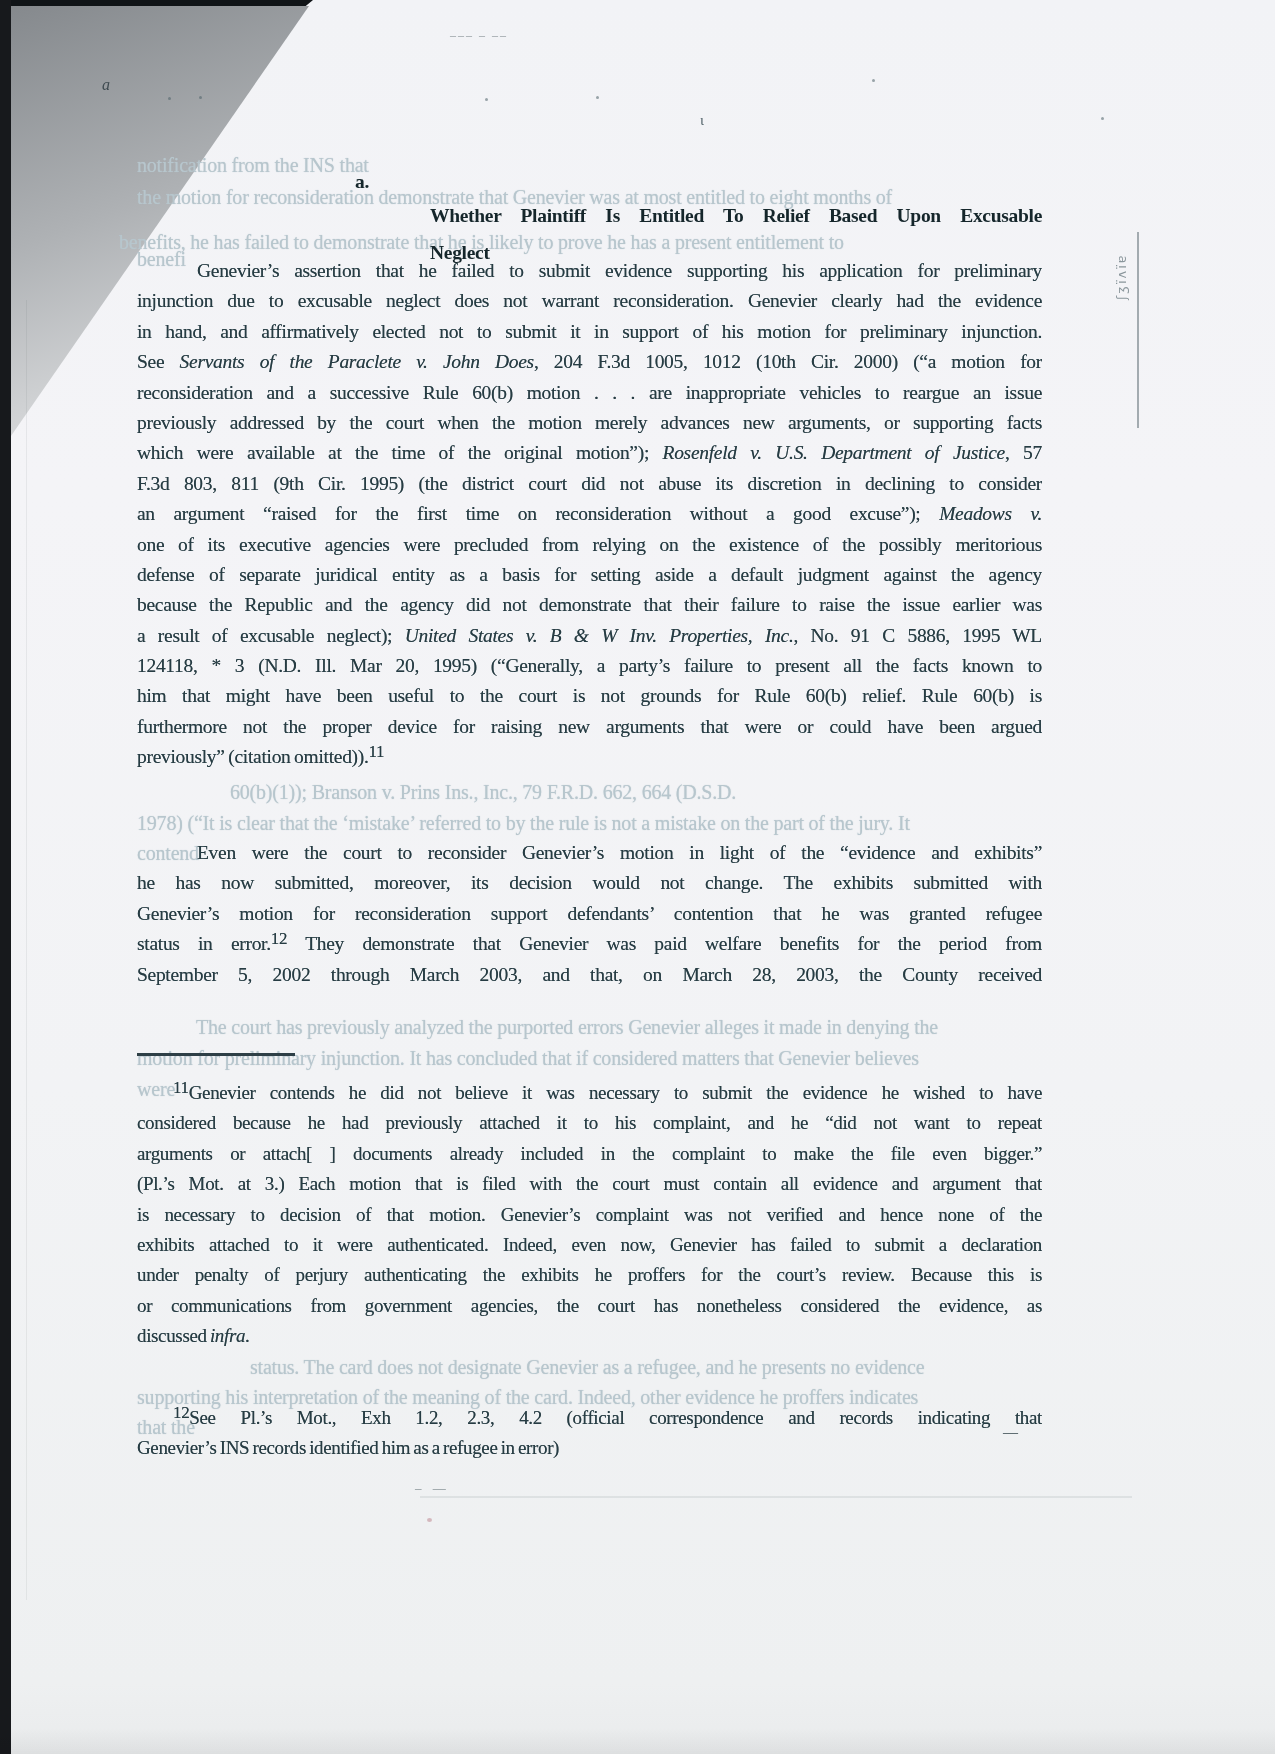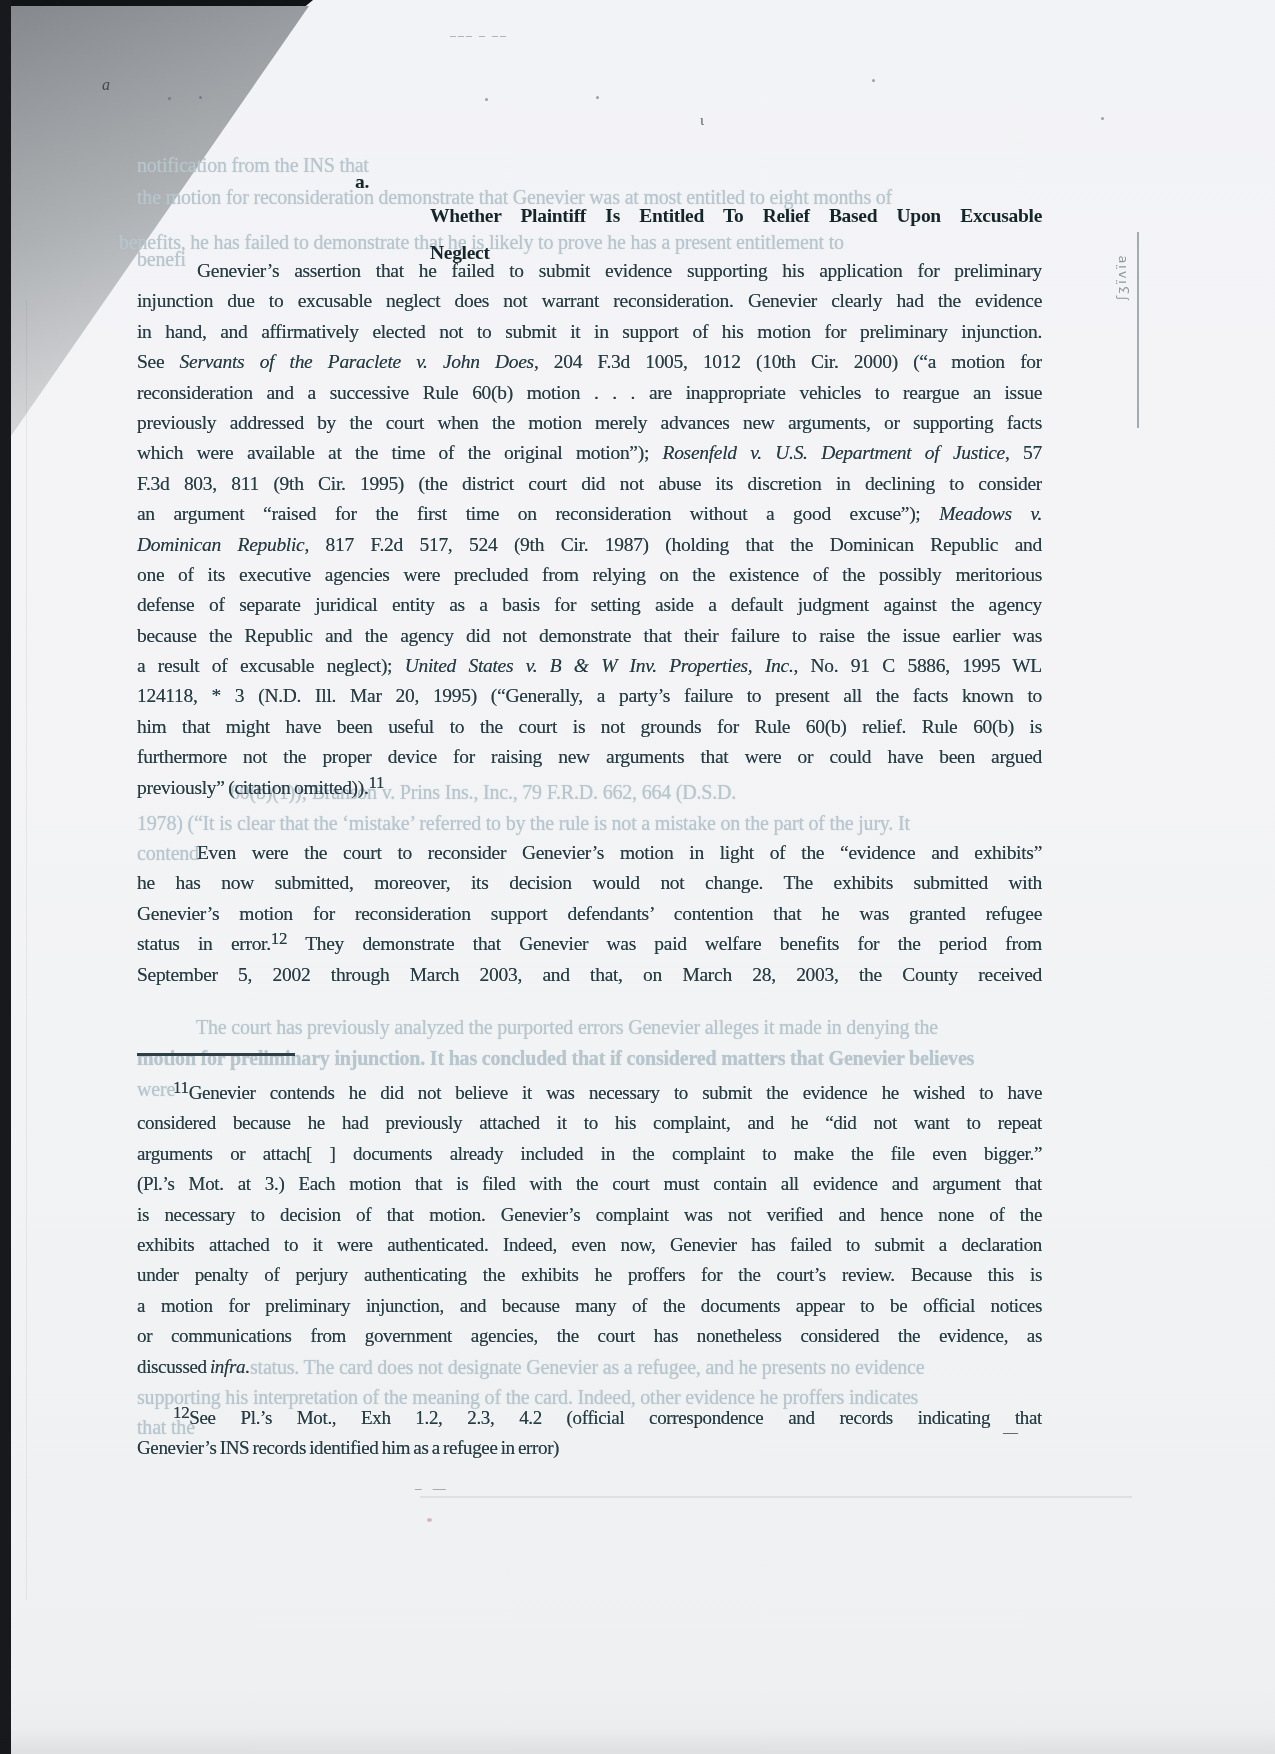--- a/index.html
+++ b/index.html
@@ -83,21 +83,21 @@
 
   <div class="bleed-layer">
       <div class="bleedline" style="left: 137px; top: 150px;">notification from the INS that</div>
       <div class="bleedline" style="left: 137px; top: 182px;">the motion for reconsideration demonstrate that Genevier was at most entitled to eight months of</div>
       <div class="bleedline" style="left: 119px; top: 213px; margin-top: 14px;">benefits, he has failed to demonstrate that he is likely to prove he has a present entitlement to</div>
       <div class="bleedline" style="left: 137px; top: 244px;">benefi</div>
       <div class="bleedline" style="left: 230px; top: 777px;">60(b)(1)); Branson v. Prins Ins., Inc., 79 F.R.D. 662, 664 (D.S.D.</div>
       <div class="bleedline" style="left: 137px; top: 808px;">1978) (“It is clear that the ‘mistake’ referred to by the rule is not a mistake on the part of the jury.  It</div>
       <div class="bleedline" style="left: 137px; top: 838px; text-align: center;">contend</div>
       <div class="bleedline" style="left: 196px; top: 1012px;">The court has previously analyzed the purported errors Genevier alleges it made in denying the</div>
-      <div class="bleedline" style="left: 137px; top: 1043px; font-weight: bold;">motion for preliminary injunction.  It has concluded that if considered matters that Genevier believes</div>
+      <div class="bleedline" style="left: 137px; top: 1043px;">motion for preliminary injunction.  It has concluded that if considered matters that Genevier believes</div>
       <div class="bleedline" style="left: 137px; top: 1074px;">were</div>
       <div class="bleedline" style="left: 250px; top: 1352px;">status.  The card does not designate Genevier as a refugee, and he presents no evidence</div>
       <div class="bleedline" style="left: 137px; top: 1382px;">supporting his interpretation of the meaning of the card.  Indeed, other evidence he proffers indicates</div>
       <div class="bleedline" style="left: 137px; top: 1412px;">that the</div>
     </div>
 
   <div class="heading">
     <span class="hlabel">a.</span>
     <div class="hlines">
       <div class="hline1">Whether Plaintiff Is Entitled To Relief Based Upon Excusable</div>
@@ -108,21 +108,20 @@
   <div class="body-par" style="top:256px">
       <div class="tline indent">Genevier’s assertion that he failed to submit evidence supporting his application for preliminary</div>
       <div class="tline">injunction due to excusable neglect does not warrant reconsideration.  Genevier clearly had the evidence</div>
       <div class="tline">in hand, and affirmatively elected not to submit it in support of his motion for preliminary injunction.</div>
       <div class="tline">See <i>Servants of the Paraclete v. John Does</i>, 204 F.3d 1005, 1012 (10th Cir. 2000) (“a motion for</div>
       <div class="tline">reconsideration and a successive Rule 60(b) motion . . . are inappropriate vehicles to reargue an issue</div>
       <div class="tline">previously addressed by the court when the motion merely advances new arguments, or supporting facts</div>
       <div class="tline">which were available at the time of the original motion”); <i>Rosenfeld v. U.S. Department of Justice</i>, 57</div>
       <div class="tline">F.3d 803, 811 (9th Cir. 1995) (the district court did not abuse its discretion in declining to consider</div>
       <div class="tline">an argument “raised for the first time on reconsideration without a good excuse”); <i>Meadows v.</i></div>
-      <div class="tline"><i>Dominican Republic</i>, 817 F.2d 517, 524 (9th Cir. 1987) (holding that the Dominican Republic and</div>
       <div class="tline">one of its executive agencies were precluded from relying on the existence of the possibly meritorious</div>
       <div class="tline">defense of separate juridical entity as a basis for setting aside a default judgment against the agency</div>
       <div class="tline">because the Republic and the agency did not demonstrate that their failure to raise the issue earlier was</div>
       <div class="tline">a result of excusable neglect); <i>United States v. B &amp; W Inv. Properties, Inc.</i>, No. 91 C 5886, 1995 WL</div>
       <div class="tline">124118, * 3 (N.D. Ill. Mar 20, 1995) (“Generally, a party’s failure to present all the facts known to</div>
       <div class="tline">him that might have been useful to the court is not grounds for Rule 60(b) relief.  Rule 60(b) is</div>
       <div class="tline">furthermore not the proper device for raising new arguments that were or could have been argued</div>
       <div class="tline lastline">previously” (citation omitted)).<sup>11</sup></div>
     </div>
   <div class="body-par" style="top:838px">
@@ -135,21 +134,20 @@
 
   <div class="fn-sep"></div>
   <div class="body-par fn" style="top:1078px">
       <div class="tline indent"><sup>11</sup>Genevier contends he did not believe it was necessary to submit the evidence he wished to have</div>
       <div class="tline">considered because he had previously attached it to his complaint, and he “did not want to repeat</div>
       <div class="tline">arguments or attach[ ] documents already included in the complaint to make the file even bigger.”</div>
       <div class="tline">(Pl.’s Mot. at 3.)  Each motion that is filed with the court must contain all evidence and argument that</div>
       <div class="tline">is necessary to decision of that motion.  Genevier’s complaint was not verified and hence none of the</div>
       <div class="tline">exhibits attached to it were authenticated.  Indeed, even now, Genevier has failed to submit a declaration</div>
       <div class="tline">under penalty of perjury authenticating the exhibits he proffers for the court’s review.  Because this is</div>
-      <div class="tline">a motion for preliminary injunction, and because many of the documents appear to be official notices</div>
       <div class="tline">or communications from government agencies, the court has nonetheless considered the evidence, as</div>
       <div class="tline lastline">discussed <i>infra</i>.</div>
     </div>
   <div class="body-par fn" style="top:1403px">
       <div class="tline indent"><sup>12</sup>See Pl.’s Mot., Exh 1.2, 2.3, 4.2 (official correspondence and records indicating that</div>
       <div class="tline lastline">Genevier’s INS records identified him as a refugee in error)</div>
     </div>
 
 <div class="dot" style="left: 168px; top: 97px;"></div>
     <div class="dot" style="left: 199px; top: 96px;"></div>

